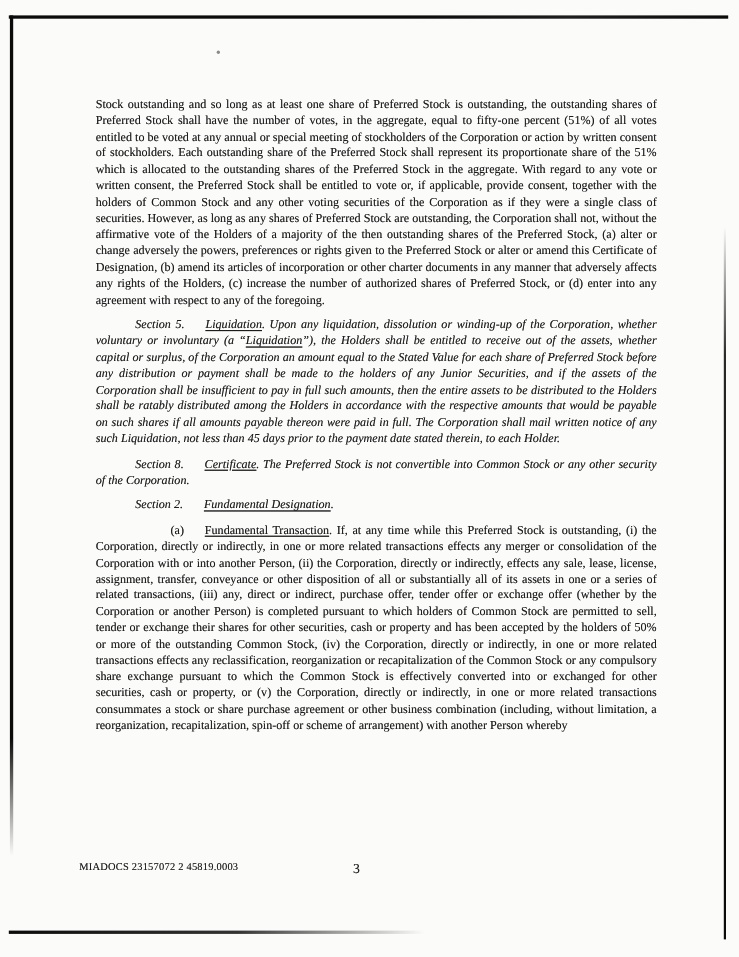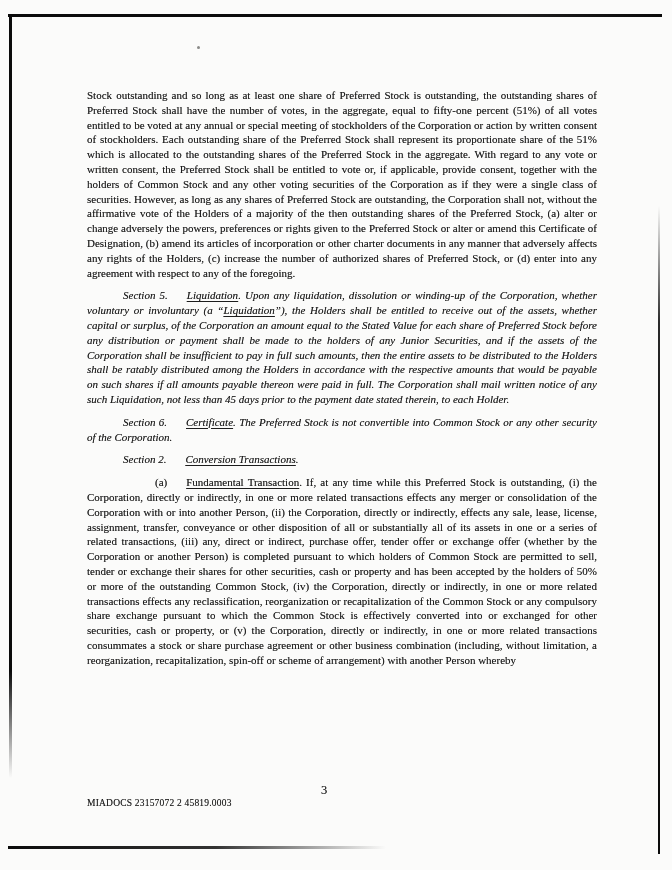--- a/index.html
+++ b/index.html
@@ -17,24 +17,23 @@
     text-align:justify;
     text-shadow:0 0 .4px rgba(25,25,25,.55);
   }
   .para{margin:0;}
   .para + .para{margin-top:8px;}
   .indent1{text-indent:36px;font-style:italic;}
   .indent2{text-indent:68px;}
   .tab{display:inline-block;width:19px;}
   .u{text-decoration:underline;text-underline-offset:1.5px;}
   .footer-id{
-    position:absolute;left:87px;top:784px;
+    position:absolute;left:72px;top:784px;
     font-size:9.5px;letter-spacing:.2px;
     text-shadow:0 0 .4px rgba(25,25,25,.5);
-    margin-top:14px;
   }
   .page-num{
     position:absolute;left:321px;top:783px;
     font-size:12.5px;
     text-shadow:0 0 .4px rgba(25,25,25,.5);
   }
   
   .b-top{
     position:absolute;left:8px;top:14px;width:654px;height:3px;
     background:linear-gradient(90deg,var(--border,#0b0b0b) 0 55%,#1d1d1d 78%,var(--border,#0b0b0b));
@@ -66,23 +65,23 @@
   <div class="b-right"></div>
   <div class="b-bottom"></div>
   <div class="speck"></div>
 
   <div class="textblock">
 
     <p class="para"><span>Stock outstanding and so long as at least one share of Preferred Stock is outstanding, the outstanding shares of Preferred Stock shall have the number of votes, in the aggregate, equal to fifty-one percent (51%) of all votes entitled to be voted at any annual or special meeting of stockholders of the Corporation or action by written consent of stockholders. Each outstanding share of the Preferred Stock shall represent its proportionate share of the 51% which is allocated to the outstanding shares of the Preferred Stock in the aggregate. With regard to any vote or written consent, the Preferred Stock shall be entitled to vote or, if applicable, provide consent, together with the holders of Common Stock and any other voting securities of the Corporation as if they were a single class of securities. However, as long as any shares of Preferred Stock are outstanding, the Corporation shall not, without the affirmative vote of the Holders of a majority of the then outstanding shares of the Preferred Stock, (a) alter or change adversely the powers, preferences or rights given to the Preferred Stock or alter or amend this Certificate of Designation, (b) amend its articles of incorporation or other charter documents in any manner that adversely affects any rights of the Holders, (c) increase the number of authorized shares of Preferred Stock, or (d) enter into any agreement with respect to any of the foregoing.</span></p>
 
     <p class="para indent1"><span class="label">Section 5.</span><span class="tab"></span><span class="u">Liquidation</span><span>. Upon any liquidation, dissolution or winding-up of the Corporation, whether voluntary or involuntary (a “</span><span class="u">Liquidation</span><span>”), the Holders shall be entitled to receive out of the assets, whether capital or surplus, of the Corporation an amount equal to the Stated Value for each share of Preferred Stock before any distribution or payment shall be made to the holders of any Junior Securities, and if the assets of the Corporation shall be insufficient to pay in full such amounts, then the entire assets to be distributed to the Holders shall be ratably distributed among the Holders in accordance with the respective amounts that would be payable on such shares if all amounts payable thereon were paid in full. The Corporation shall mail written notice of any such Liquidation, not less than 45 days prior to the payment date stated therein, to each Holder.</span></p>
 
-    <p class="para indent1"><span class="label">Section 6.</span><span class="tab"></span><span class="u">Certificate</span><span>. The Preferred Stock is not convertible into Common Stock or any other security of the Corporation.</span></p>
+    <p class="para indent1"><span class="label">Section 8.</span><span class="tab"></span><span class="u">Certificate</span><span>. The Preferred Stock is not convertible into Common Stock or any other security of the Corporation.</span></p>
 
-    <p class="para indent1"><span class="label">Section 2.</span><span class="tab"></span><span class="u">Conversion Transactions</span><span>.</span></p>
+    <p class="para indent1"><span class="label">Section 2.</span><span class="tab"></span><span class="u">Fundamental Designation</span><span>.</span></p>
 
     <p class="para indent2"><span class="label">(a)</span><span class="tab"></span><span class="u">Fundamental Transaction</span><span>. If, at any time while this Preferred Stock is outstanding, (i) the Corporation, directly or indirectly, in one or more related transactions effects any merger or consolidation of the Corporation with or into another Person, (ii) the Corporation, directly or indirectly, effects any sale, lease, license, assignment, transfer, conveyance or other disposition of all or substantially all of its assets in one or a series of related transactions, (iii) any, direct or indirect, purchase offer, tender offer or exchange offer (whether by the Corporation or another Person) is completed pursuant to which holders of Common Stock are permitted to sell, tender or exchange their shares for other securities, cash or property and has been accepted by the holders of 50% or more of the outstanding Common Stock, (iv) the Corporation, directly or indirectly, in one or more related transactions effects any reclassification, reorganization or recapitalization of the Common Stock or any compulsory share exchange pursuant to which the Common Stock is effectively converted into or exchanged for other securities, cash or property, or (v) the Corporation, directly or indirectly, in one or more related transactions consummates a stock or share purchase agreement or other business combination (including, without limitation, a reorganization, recapitalization, spin-off or scheme of arrangement) with another Person whereby</span></p>
 
   </div>
 
   <div class="footer-id">MIADOCS 23157072 2 45819.0003</div>
   <div class="page-num">3</div>
 
 </div>
 

